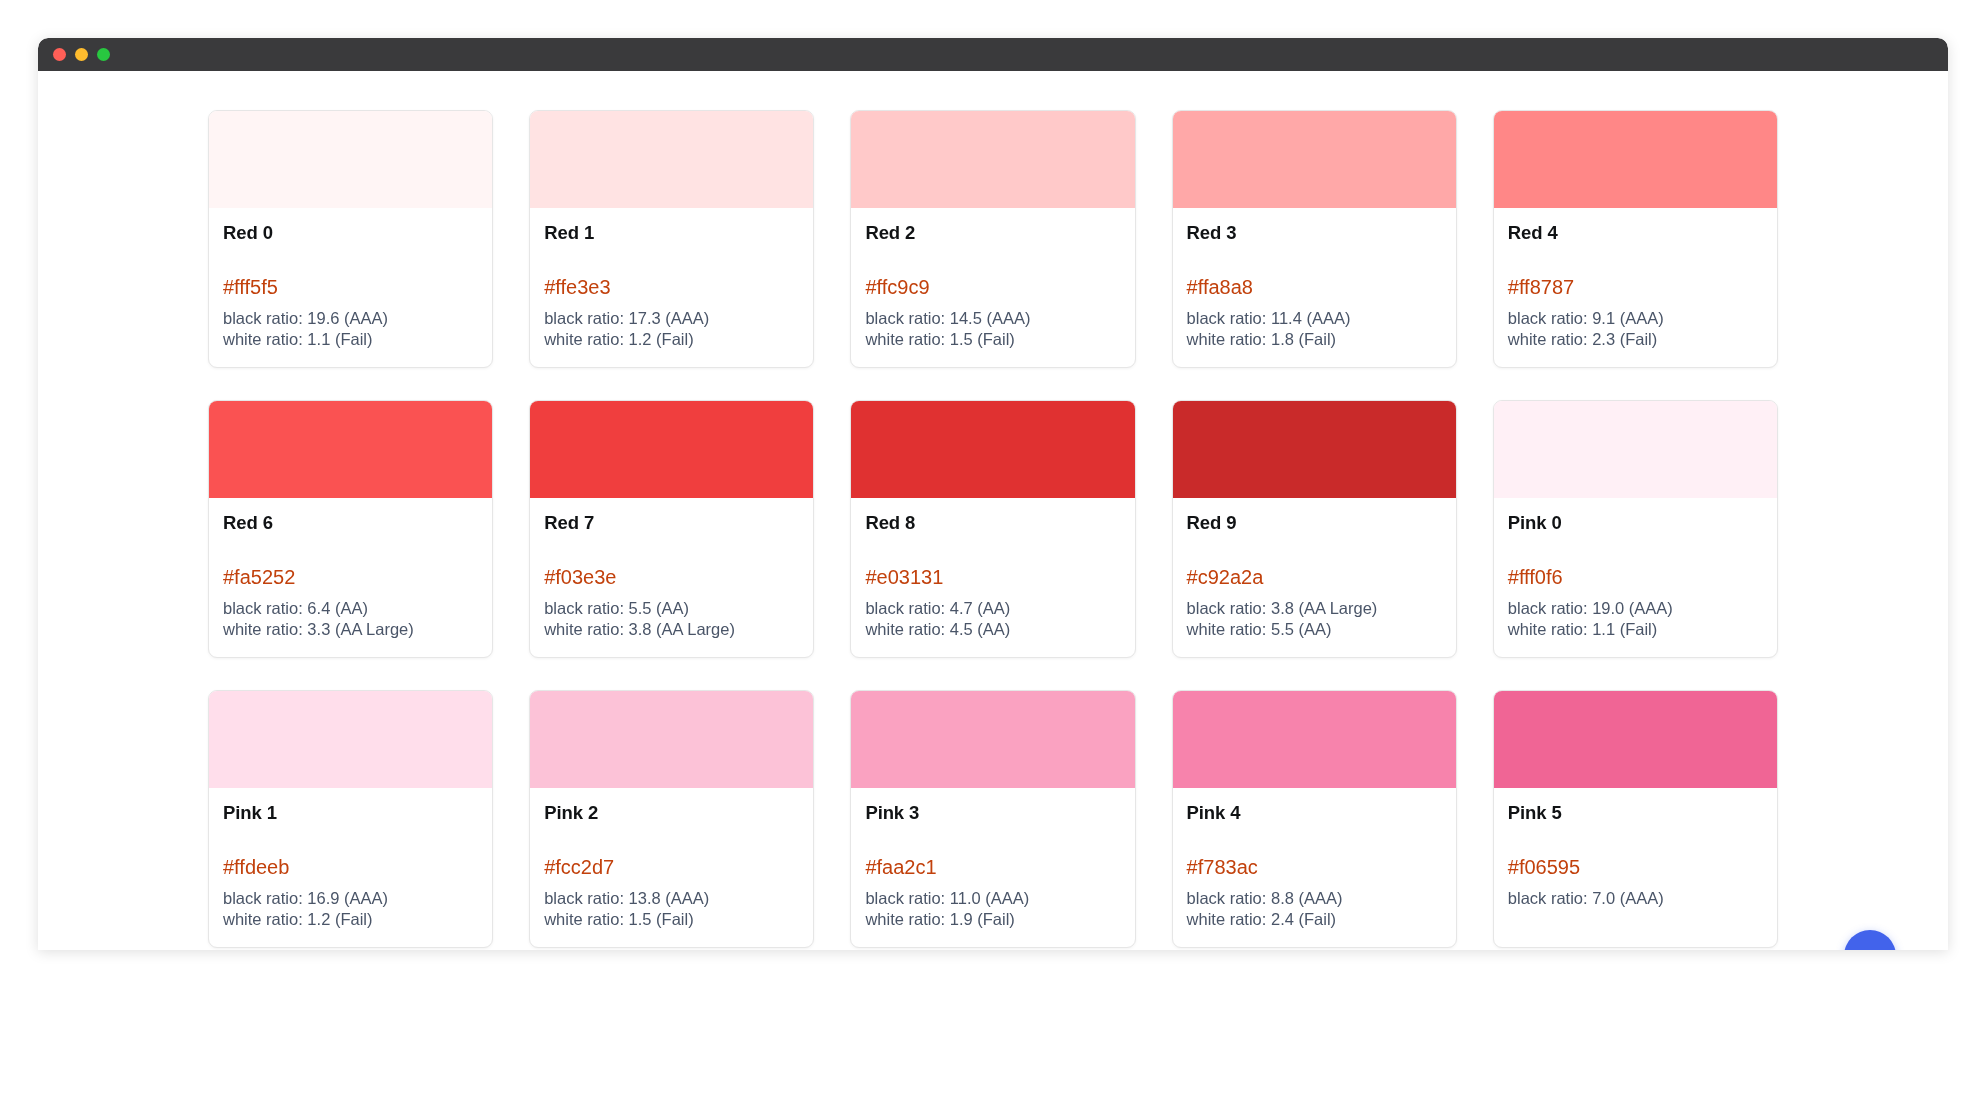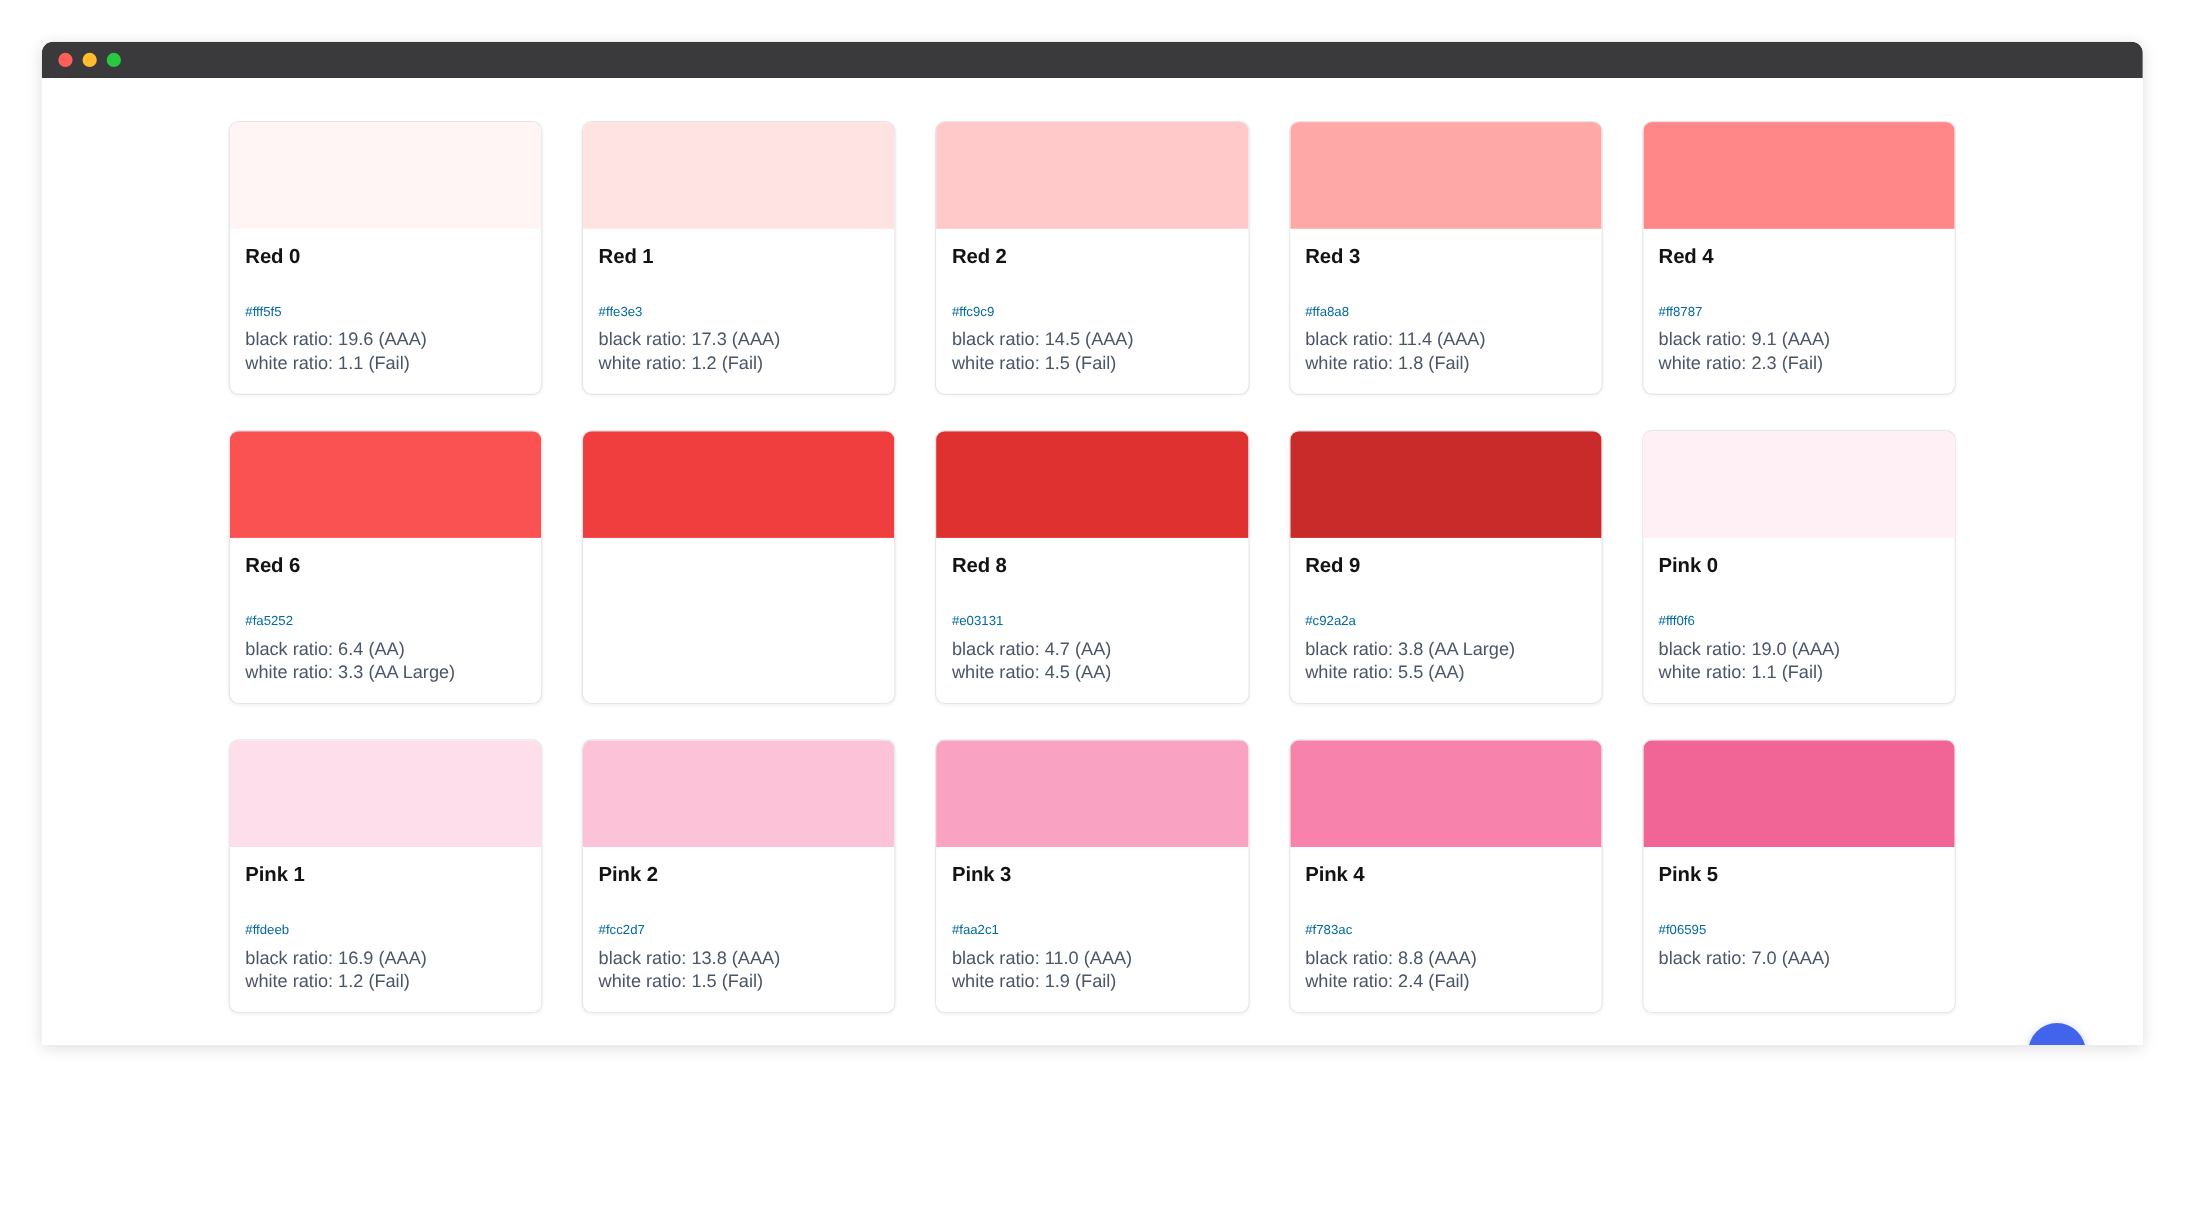--- a/index.html
+++ b/index.html
@@ -62,22 +62,22 @@
     padding: 14px 14px 17px 14px;
   }
   .swatch-name {
     font-size: 18.5px;
     font-weight: bold;
     color: #111315;
     letter-spacing: -0.1px;
     margin-bottom: 8px;
   }
   .swatch-hex {
-    font-size: 12px;
-    color: #0369a1;
+    font-size: 20px;
+    color: #c2410c;
     margin-bottom: 9px;
     margin-top: 32px;
   }
   .swatch-ratio {
     font-size: 16.5px;
     color: #4a5568;
     line-height: 1.27;
   }
 
   .footer {
@@ -176,20 +176,26 @@
             <div class="swatch-color" style="background: rgb(250, 82, 82);"></div>
             <div class="swatch-info">
               <div class="swatch-name">Red 6</div>
               <div class="swatch-hex">#fa5252</div>
               <div class="swatch-ratio">black ratio: 6.4 (AA)</div>
               <div class="swatch-ratio">white ratio: 3.3 (AA Large)</div>
             </div>
           </div>
           <div class="swatch-card">
             <div class="swatch-color" style="background: rgb(240, 62, 62);"></div>
+            <div class="swatch-info">
+              <div class="swatch-name">Red 7</div>
+              <div class="swatch-hex">#f03e3e</div>
+              <div class="swatch-ratio">black ratio: 5.5 (AA)</div>
+              <div class="swatch-ratio">white ratio: 3.8 (AA Large)</div>
+            </div>
           </div>
           <div class="swatch-card">
             <div class="swatch-color" style="background: rgb(224, 49, 49);"></div>
             <div class="swatch-info">
               <div class="swatch-name">Red 8</div>
               <div class="swatch-hex">#e03131</div>
               <div class="swatch-ratio">black ratio: 4.7 (AA)</div>
               <div class="swatch-ratio">white ratio: 4.5 (AA)</div>
             </div>
           </div>

